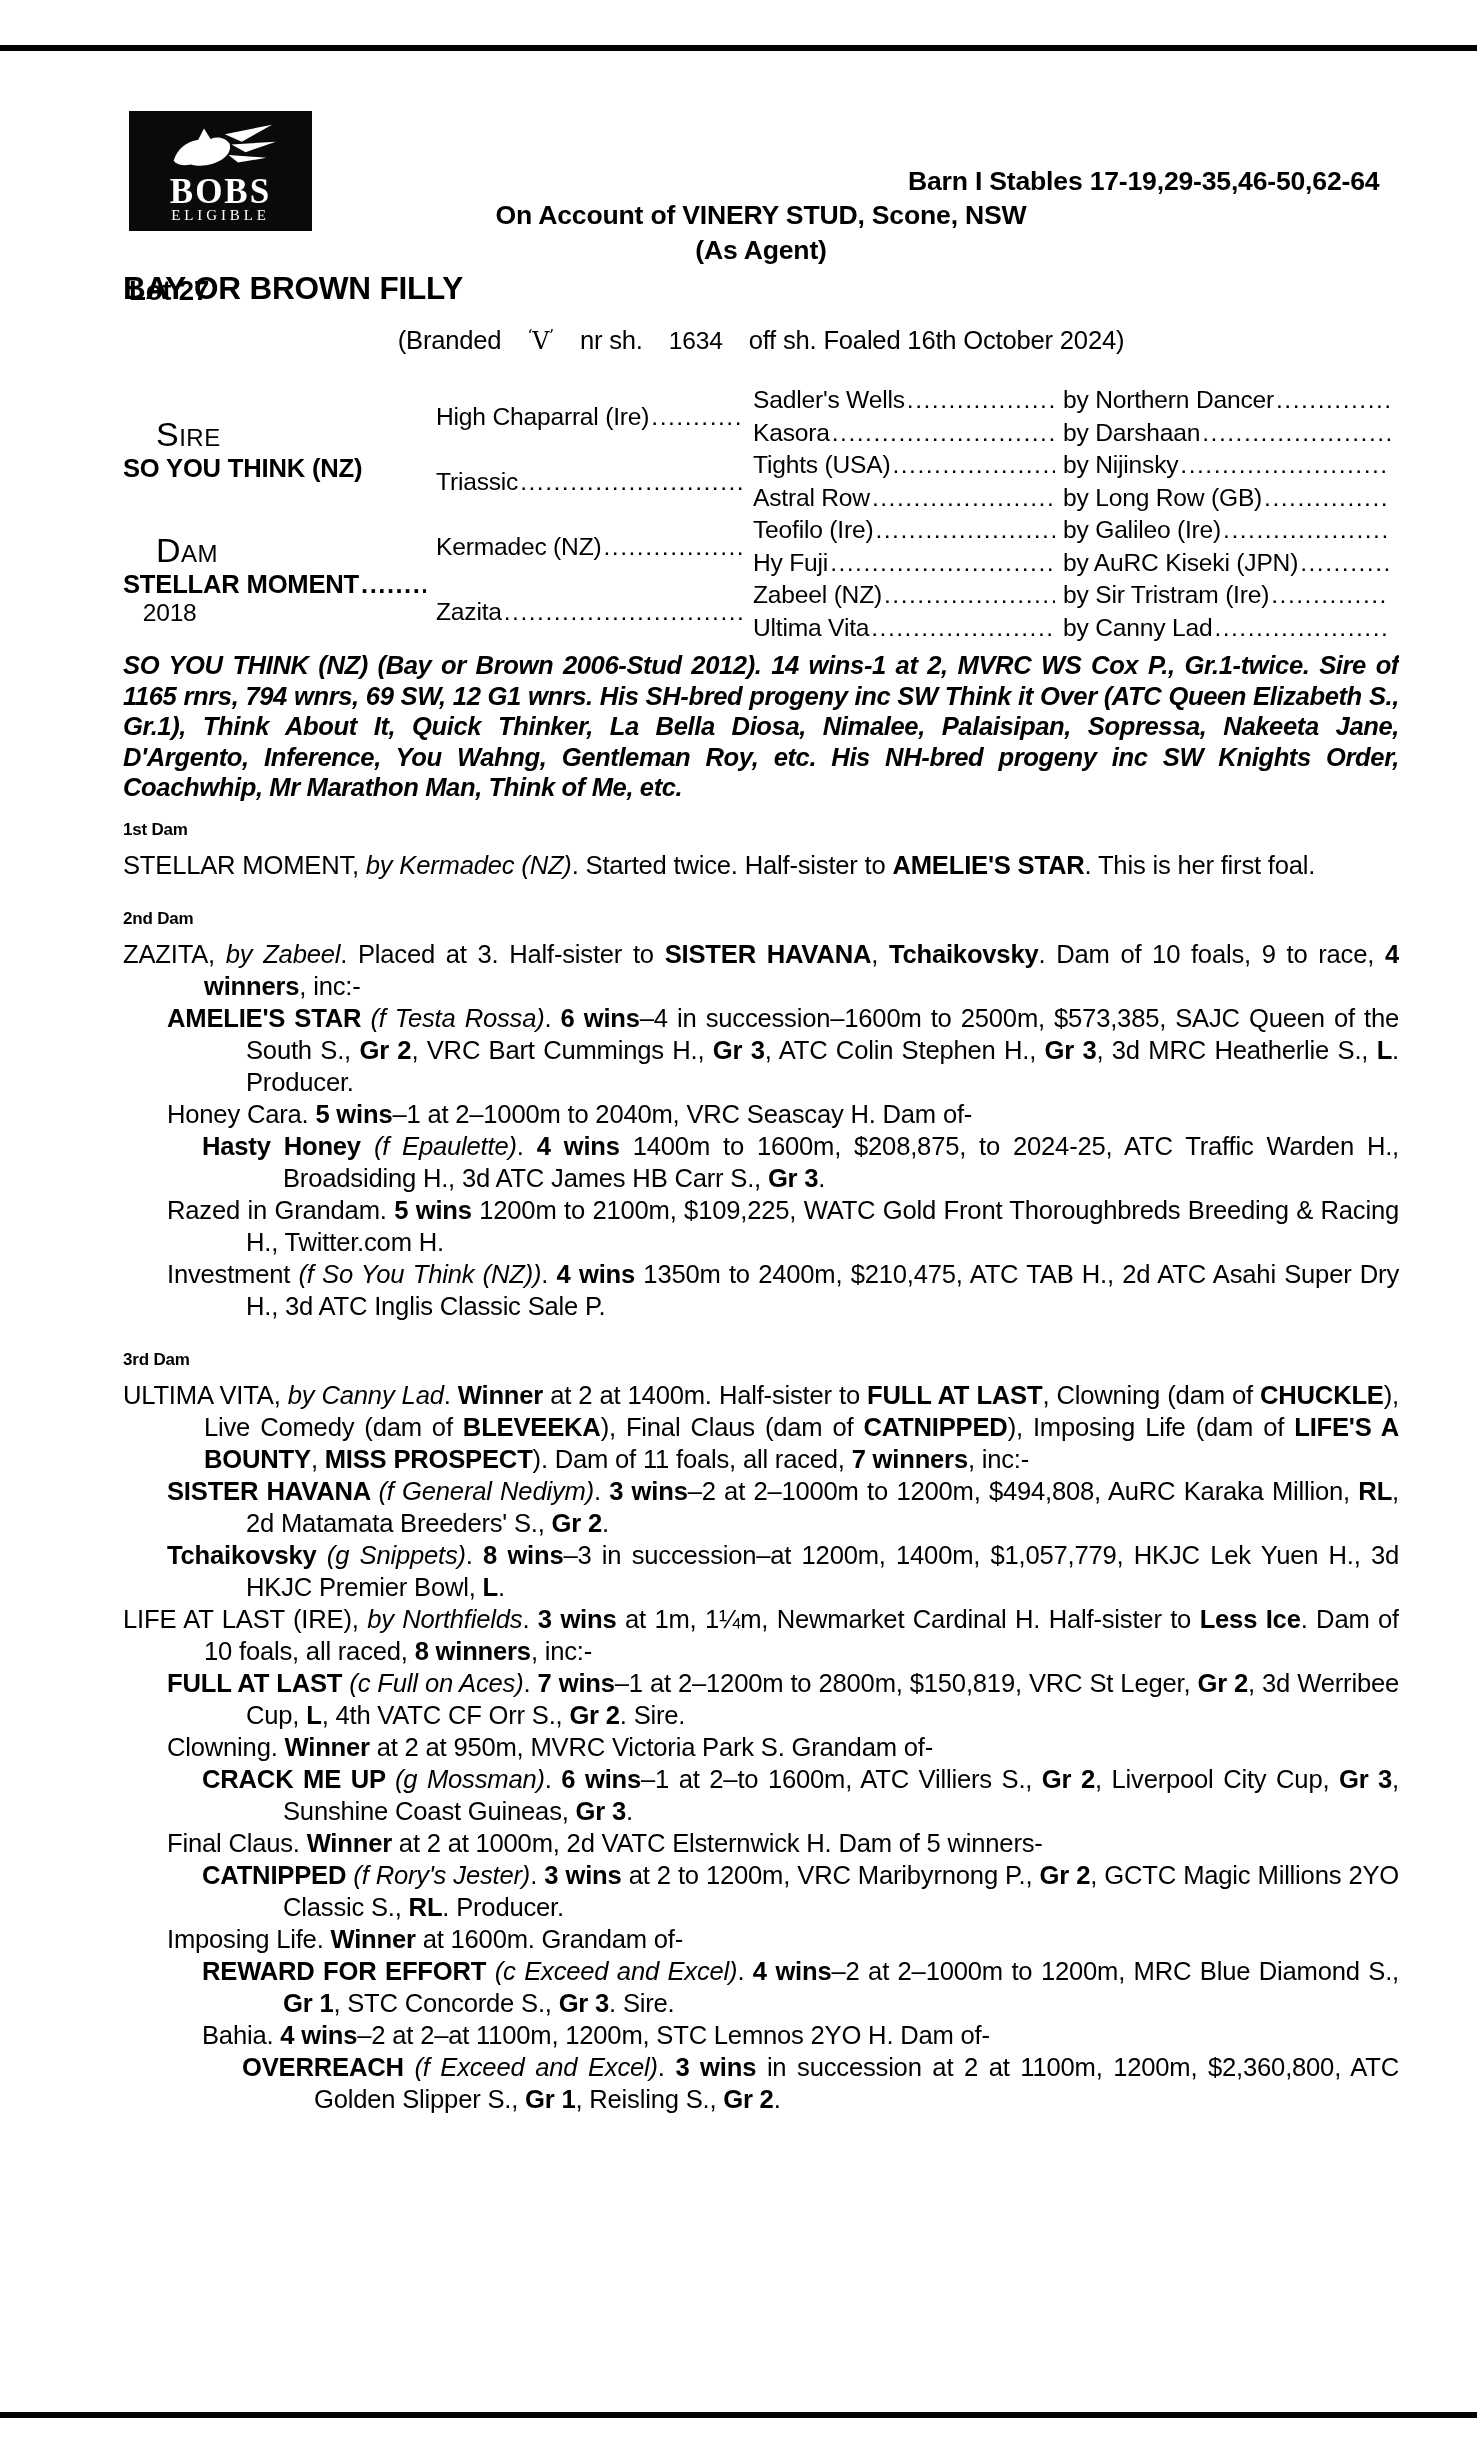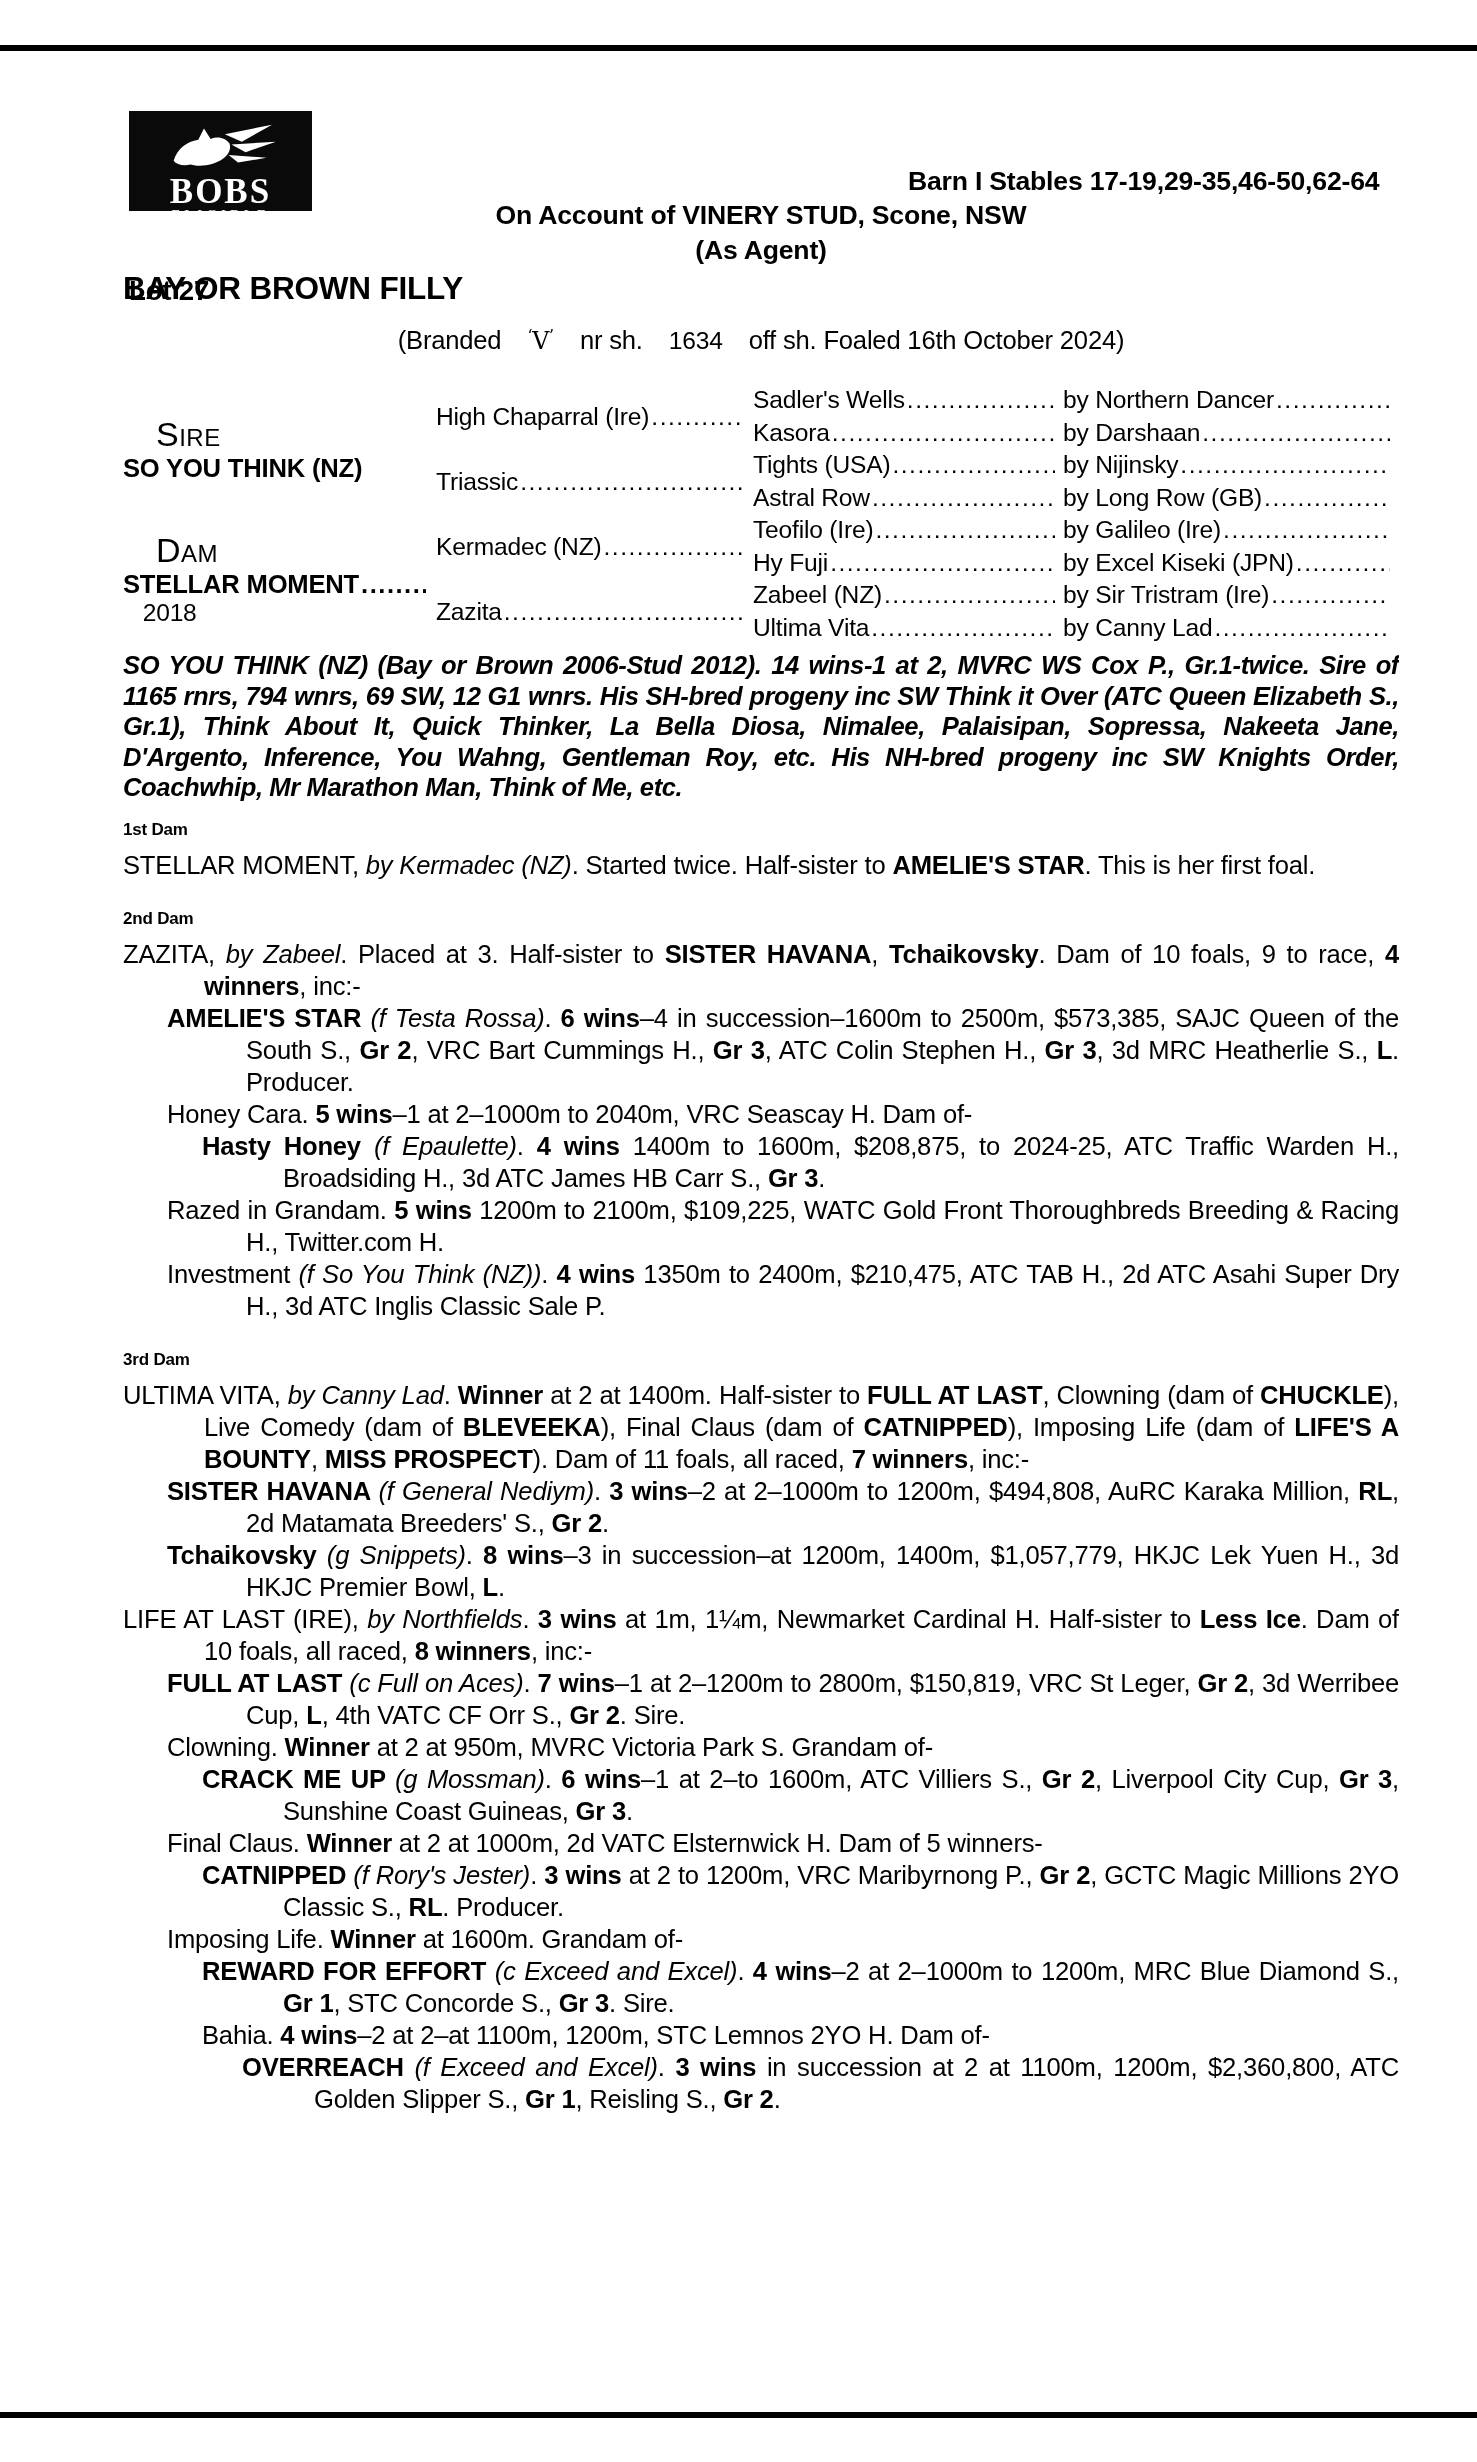--- a/index.html
+++ b/index.html
@@ -8,21 +8,21 @@
     font-family:"Liberation Sans", sans-serif;overflow:hidden;
     letter-spacing:-0.2px;
   }
   .b{font-weight:bold;}
   .i{font-style:italic;}
   .rule{position:absolute;left:0;right:0;height:5.9px;background:#000;}
   .rule-top{top:45px;}
   .rule-bottom{top:2412px;}
 
   
-  .logo{position:absolute;left:129px;top:111px;width:183px;height:100px;background:#0a0a0a;color:#fff;text-align:center;}
+  .logo{position:absolute;left:129px;top:111px;width:183px;height:120px;background:#0a0a0a;color:#fff;text-align:center;}
   .logo svg{width:116px;height:53px;margin-top:7.9px;}
   .logo-bobs{font-family:"Liberation Serif", serif;font-size:35px;line-height:31.5px;letter-spacing:2px;font-weight:bold;}
   .logo-elig{font-family:"Liberation Serif", serif;font-size:15px;line-height:17.7px;letter-spacing:3.9px;font-weight:normal;}
 
   
   .hdr{position:absolute;left:123px;width:1276px;font-weight:bold;font-size:26.6px;line-height:29.6px;}
   .hdr-barn{top:167px;text-align:right;padding-right:19.7px;box-sizing:border-box;}
   .hdr-account{top:201px;text-align:center;}
   .hdr-agent{top:236px;text-align:center;}
   .hdr-lot{position:absolute;left:129px;top:275px;font-weight:bold;font-size:27.6px;}
@@ -174,21 +174,21 @@
     </div>
   <div class="pcell" style="grid-area:4/4/5/5">
       <span class="pname">by Long Row (GB)</span>
       <span class="dots"></span>
     </div>
   <div class="pcell" style="grid-area:5/4/6/5">
       <span class="pname">by Galileo (Ire)</span>
       <span class="dots"></span>
     </div>
   <div class="pcell" style="grid-area:6/4/7/5">
-      <span class="pname">by Excel Kiseki (JPN)</span>
+      <span class="pname">by AuRC Kiseki (JPN)</span>
       <span class="dots"></span>
     </div>
   <div class="pcell" style="grid-area:7/4/8/5">
       <span class="pname">by Sir Tristram (Ire)</span>
       <span class="dots"></span>
     </div>
   <div class="pcell" style="grid-area:8/4/9/5">
       <span class="pname">by Canny Lad</span>
       <span class="dots"></span>
     </div>

